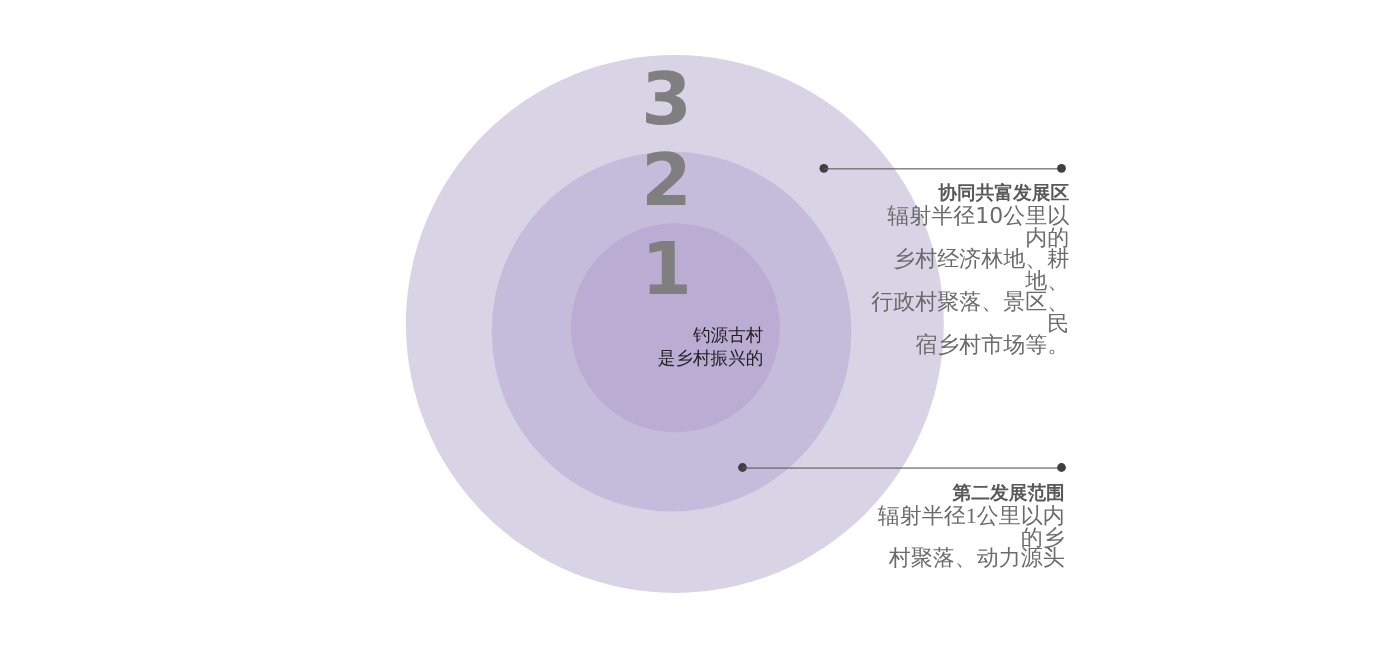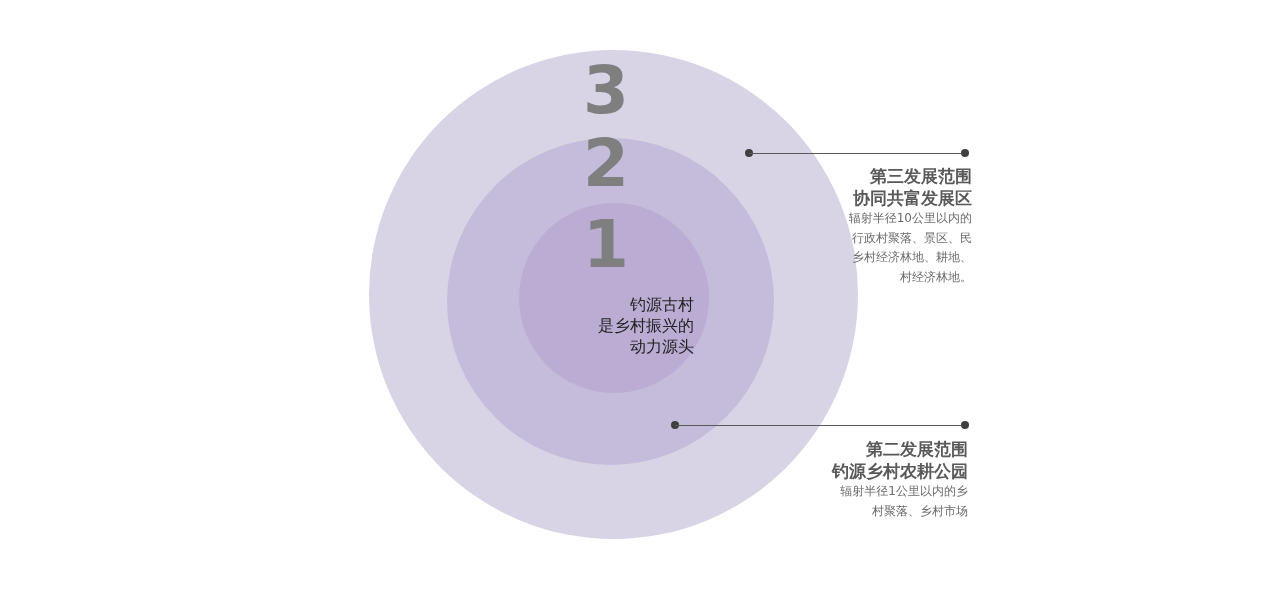--- a/index.html
+++ b/index.html
@@ -19,58 +19,55 @@
     #num-2 { left: 576px; top: 131px; }
     #num-1 { left: 576px; top: 212px; }
     #center-text {
       position: absolute; left: 534px; top: 294px; width: 160px; text-align: right;
       font-size: 16px; line-height: 21px; color: #222222;
     }
     .leader { position: absolute; height: 1px; background: #595959; }
     .dot { position: absolute; width: 8px; height: 8px; border-radius: 50%; background: #3f3f3f; }
     .callout { position: absolute; text-align: right; }
     .callout .title { font-weight: bold; font-size: 17px; line-height: 22px; color: #595959; }
-    .callout .body { font-size: 12px; line-height: 19.5px; color: #6b6b6b; }
+    .callout .body { font-size: 20px; line-height: 19.5px; color: #6b6b6b; }
     #callout-3 { left: 790px; top: 165px; width: 182px; }
-    #callout-2 { left: 780px; top: 438px; width: 188px; }
+    #callout-2 { left: 780px; top: 438px; width: 188px; font-family: Liberation Serif, serif; }
   </style>
 </head>
 <body>
 
 <div>
   <div class="circle" id="c-outer"></div>
   <div class="circle" id="c-middle"></div>
   <div class="circle" id="c-inner"></div>
 
   <div class="ring-num" id="num-3">3</div>
   <div class="ring-num" id="num-2">2</div>
   <div class="ring-num" id="num-1">1</div>
 
   <div id="center-text">
     <div>钓源古村</div>
     <div>是乡村振兴的</div>
-    <div>动力源头</div>
   </div>
 
   <div class="dot" style="left:745px; top:149px;"></div>
   <div class="leader" style="left:749px; top:153px; width:216px;"></div>
   <div class="dot" style="left:961px; top:149px;"></div>
 
   <div class="dot" style="left:671px; top:421px;"></div>
   <div class="leader" style="left:675px; top:425px; width:290px;"></div>
   <div class="dot" style="left:961px; top:421px;"></div>
 
   <div class="callout" id="callout-3">
-    <div class="title">第三发展范围</div>
     <div class="title">协同共富发展区</div>
     <div class="body">辐射半径10公里以内的</div>
+    <div class="body">乡村经济林地、耕地、</div>
     <div class="body">行政村聚落、景区、民</div>
-    <div class="body">乡村经济林地、耕地、</div>
-    <div class="body">村经济林地。</div>
+    <div class="body">宿乡村市场等。</div>
   </div>
 
   <div class="callout" id="callout-2">
     <div class="title">第二发展范围</div>
-    <div class="title">钓源乡村农耕公园</div>
     <div class="body">辐射半径1公里以内的乡</div>
-    <div class="body">村聚落、乡村市场</div>
+    <div class="body">村聚落、动力源头</div>
   </div>
 </div>
 
 </body></html>

